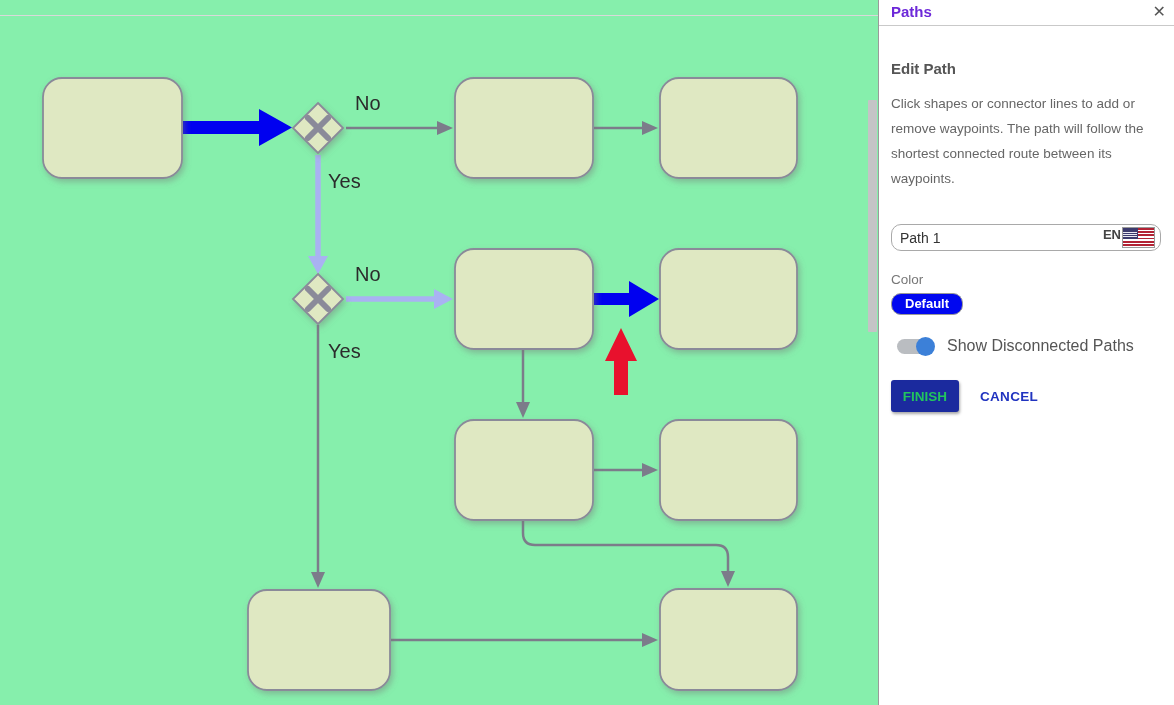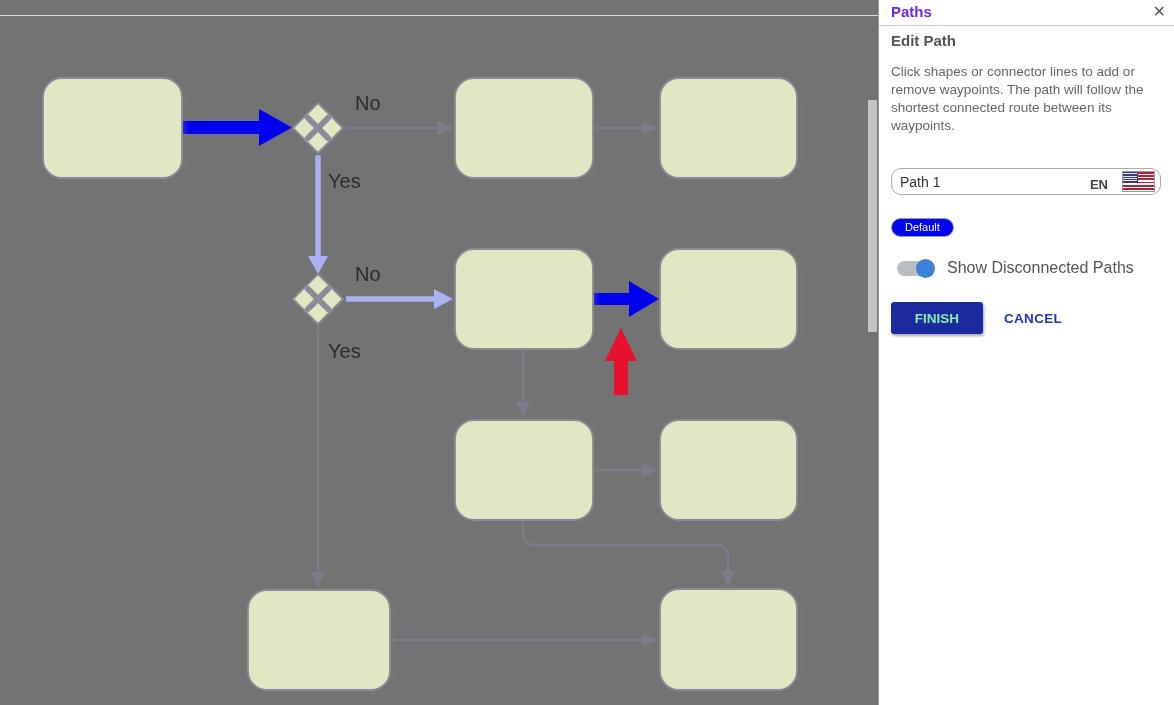--- a/index.html
+++ b/index.html
@@ -1,46 +1,46 @@
 <!DOCTYPE html>
 <html><head>
 <meta charset="utf-8">
 <style>
   html,body{margin:0;padding:0;background:#fff;font-family:"Liberation Sans",sans-serif;}
   #app{position:relative;width:1174px;height:705px;overflow:hidden;background:#fff;}
 
   
-  #canvas{position:absolute;left:0;top:0;width:878px;height:705px;background:#737373;}
+  #canvas{position:absolute;left:0;top:0;width:878px;height:705px;background:#86efac;}
   #canvas-topline{position:absolute;left:0;top:15px;width:878px;height:1px;background:#d9d9d9;}
   #flow-svg{position:absolute;left:0;top:0;}
   #v-scrollbar{position:absolute;left:868px;top:100px;width:9px;height:232px;background:#c4c4c6;border-radius:1px;}
 
   
   #panel{position:absolute;left:878px;top:0;width:296px;height:705px;background:#fff;border-left:1px solid #9a9a9a;box-sizing:border-box;}
   #panel-header{position:relative;height:25px;border-bottom:1px solid #c9c9c9;}
   #panel-title{position:absolute;left:12px;top:3px;font-size:15px;font-weight:bold;color:#6d28d9;}
   #panel-close{position:absolute;right:8px;top:2px;font-size:16px;color:#555;cursor:pointer;line-height:20px;}
-  #panel-body{padding:6px 16px 0 12px;}
+  #panel-body{padding:6px 16px 0 12px;margin-top:28px;}
   #edit-path-title{margin:0 0 14px 0;font-size:15px;font-weight:bold;color:#555;}
-  #edit-path-desc{margin:0 0 33px 0;width:268px;font-size:13.5px;line-height:18px;color:#666;}
+  #edit-path-desc{margin:0 0 33px 0;width:268px;font-size:13.5px;line-height:25px;color:#666;}
   .field-label{display:block;font-size:13.5px;color:#777;margin-bottom:4px;}
   .name-wrap{position:relative;width:270px;}
   #name-input{width:270px;height:27px;box-sizing:border-box;border:1px solid #a9a9a9;border-radius:10px;padding:0 72px 0 8px;font-size:14px;color:#333;font-family:"Liberation Sans",sans-serif;outline:none;}
-  #lang-box{position:absolute;right:6px;top:3px;display:flex;align-items:flex-end;gap:14px;}
+  #lang-box{position:absolute;right:6px;top:3px;display:flex;align-items:flex-start;gap:1px;}
   #lang-code{font-size:13px;font-weight:bold;color:#444;}
   .flag{width:33px;height:21px;border:1px solid #9a9a9a;box-sizing:border-box;position:relative;background:repeating-linear-gradient(to bottom,#b22234 0 1.62px,#ffffff 1.62px 3.23px);}
   .flag .canton{position:absolute;left:0;top:0;width:14px;height:10.5px;background:repeating-linear-gradient(to bottom,#3c3b6e 0 1.5px,#e8e8f2 1.5px 2.3px);border-right:0.5px solid #3c3b6e;}
   #color-group{margin-top:21px;}
-  #color-badge{display:inline-block;margin-top:2px;background:#0007f0;color:#fff;font-size:11px;padding:2px 13px 3px 13px;border:1px solid #999;border-radius:10px;}
+  #color-badge{display:inline-block;margin-top:2px;background:#0007f0;color:#fff;font-size:13px;padding:2px 13px 3px 13px;border:1px solid #999;border-radius:10px;font-weight:bold;}
   #toggle-row{margin-top:22px;display:flex;align-items:center;}
   #toggle{position:relative;width:36px;height:15px;border-radius:8px;background:#babdc1;margin-left:6px;cursor:pointer;}
   #toggle-knob{position:absolute;right:-2px;top:-2px;width:19px;height:19px;border-radius:50%;background:#3c80d8;}
   #toggle-label{margin-left:14px;font-size:16px;color:#555;}
   #button-row{margin-top:25px;display:flex;align-items:center;}
-  #finish-btn{width:92px;height:32px;background:#1b2a9e;color:#86efac;border:none;border-radius:3px;font-size:13.5px;font-weight:bold;font-family:"Liberation Sans",sans-serif;box-shadow:1px 2px 3px rgba(0,0,0,0.35);cursor:pointer;}
+  #finish-btn{width:68px;height:32px;background:#1b2a9e;color:#22c55e;border:none;border-radius:3px;font-size:13.5px;font-weight:bold;font-family:"Liberation Sans",sans-serif;box-shadow:1px 2px 3px rgba(0,0,0,0.35);cursor:pointer;}
   #cancel-btn{margin-left:21px;font-size:13.5px;font-weight:bold;color:#2134c0;cursor:pointer;letter-spacing:0.3px;text-align:center;}
 
   
   .edge-label{font-family:"Liberation Sans",sans-serif;font-size:20px;fill:#2b2b2b;}
 </style>
 </head>
 <body>
 
 <div id="app">
 
@@ -123,20 +123,21 @@
         <input id="name-input" type="text" value="Path 1" style="">
         <span id="lang-box">
           <span id="lang-code">EN</span>
           <span class="flag">
               <span class="canton"></span>
             </span>
         </span>
       </div>
 
       <div id="color-group">
+        <label class="field-label">Color</label>
         <span id="color-badge">Default</span>
       </div>
 
       <div id="toggle-row">
         <span id="toggle">
           <span id="toggle-knob"></span>
         </span>
         <span id="toggle-label">Show Disconnected Paths</span>
       </div>
 

